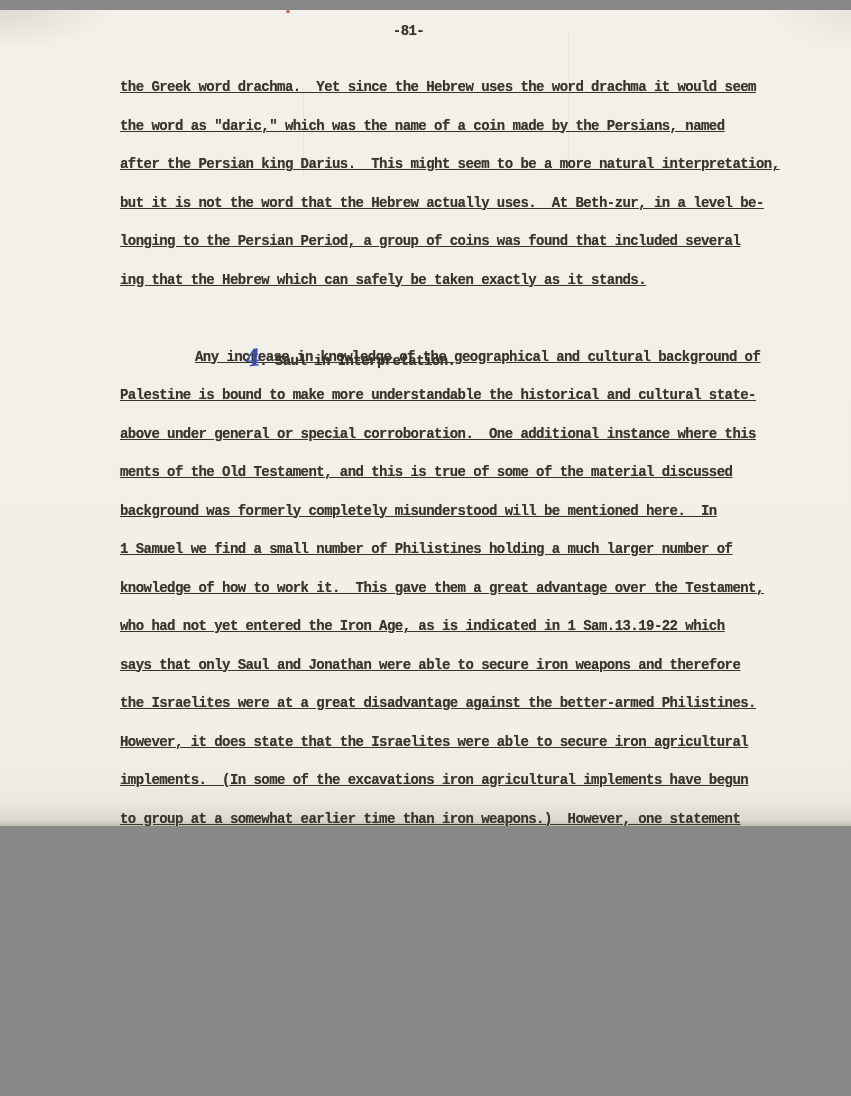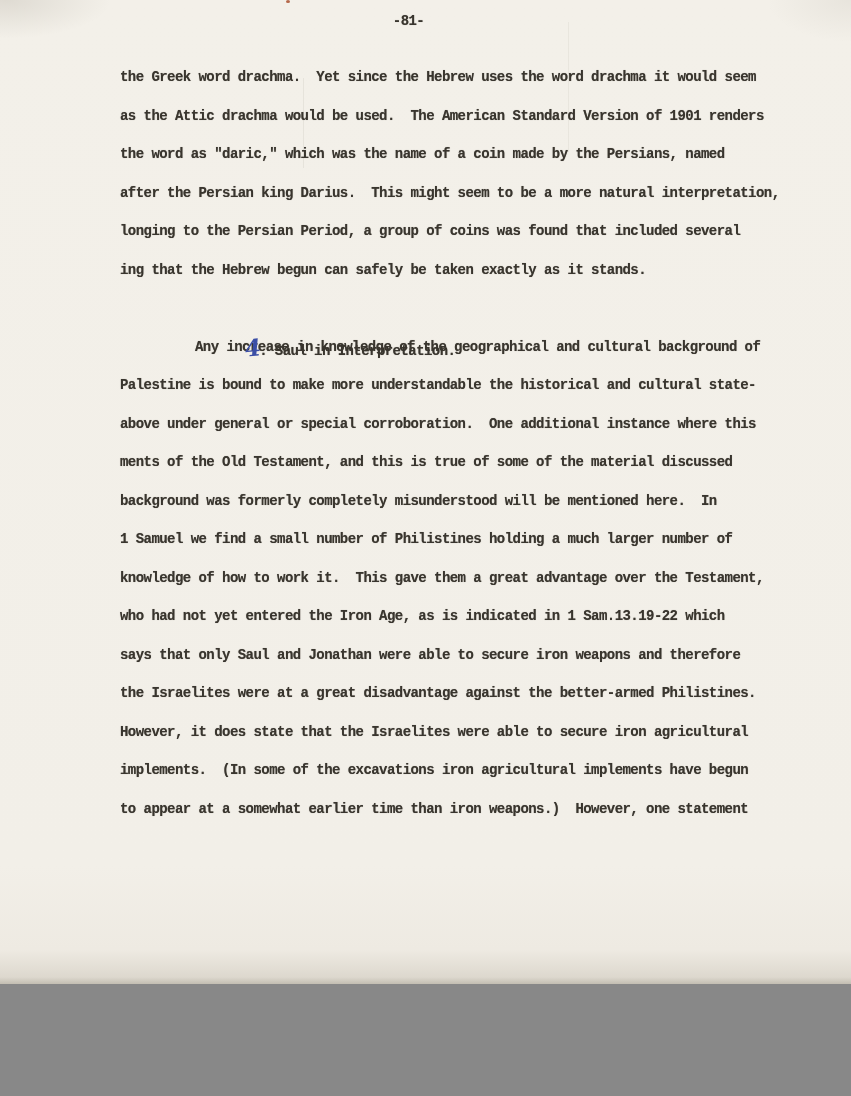--- a/index.html
+++ b/index.html
@@ -1,20 +1,20 @@
 <!DOCTYPE html>
 <html><head>
 <meta charset="utf-8">
 <style>
   html, body { margin: 0; padding: 0; background: #888; }
   .page {
     position: relative;
     width: 851px;
-    height: 984px;
-    margin: 0 auto;
+    height: 816px;
+    margin: 10px auto;
     overflow: hidden;
     background:
       radial-gradient(ellipse 150px 55px at 6px 0px, rgba(150,143,130,0.22), rgba(150,143,130,0) 70%),
       radial-gradient(ellipse 120px 60px at 851px 0px, rgba(150,143,130,0.12), rgba(150,143,130,0) 70%),
       linear-gradient(180deg, #f3f0e9 0%, #f2efe8 88%, #eeeae2 96.5%, #ddd8ce 99.3%, #c3beb2 100%);
     font-family: "Liberation Mono", monospace;
     color: #39352e;
   }
   .typed {
     font-size: 14px;
@@ -35,20 +35,21 @@
   .body-block {
     position: absolute;
     left: 120px;
     top: 58px;
     right: 40px;
   }
   .tline {
     height: 38.5px;
     line-height: 38.5px;
     white-space: pre;
+    text-decoration: underline;
   }
   .tline.indent { padding-left: 75px; }
   .heading-line {
     height: 38.5px;
     line-height: 38.5px;
     padding-left: 78px;
     white-space: pre;
   }
   .hand-number {
     font-family: "DejaVu Serif", serif;
@@ -99,41 +100,41 @@
   <div class="ink-speck"></div>
   <div class="crease-1"></div>
   <div class="crease-2"></div>
 
   <div class="page-number typed">-81-</div>
 
   <div class="body-block">
 
     <div id="para1">
         <div class="tline typed">the Greek word drachma.  Yet since the Hebrew uses the word drachma it would seem</div>
-        <div class="tline typed">as the Attic drachma would be used.  The American Standard Version of 1901 renders</div>
         <div class="tline typed">the word as "daric," which was the name of a coin made by the Persians, named</div>
         <div class="tline typed">after the Persian king Darius.  This might seem to be a more natural interpretation,</div>
+        <div class="tline typed">but it is not the word that the Hebrew actually uses.  At Beth-zur, in a level be-</div>
         <div class="tline typed">longing to the Persian Period, a group of coins was found that included several</div>
-        <div class="tline typed">ing that the Hebrew begun can safely be taken exactly as it stands.</div>
+        <div class="tline typed">ing that the Hebrew which can safely be taken exactly as it stands.</div>
       </div>
 
     <div class="heading-line typed">
       <span class="hand-number">4</span><span>. Saul in Interpretation.</span>
     </div>
 
     <div id="para2">
         <div class="tline typed indent">Any increase in knowledge of the geographical and cultural background of</div>
         <div class="tline typed">Palestine is bound to make more understandable the historical and cultural state-</div>
         <div class="tline typed">above under general or special corroboration.  One additional instance where this</div>
         <div class="tline typed">ments of the Old Testament, and this is true of some of the material discussed</div>
         <div class="tline typed">background was formerly completely misunderstood will be mentioned here.  In</div>
         <div class="tline typed">1 Samuel we find a small number of Philistines holding a much larger number of</div>
         <div class="tline typed">knowledge of how to work it.  This gave them a great advantage over the Testament,</div>
         <div class="tline typed">who had not yet entered the Iron Age, as is indicated in 1 Sam.13.19-22 which</div>
         <div class="tline typed">says that only Saul and Jonathan were able to secure iron weapons and therefore</div>
         <div class="tline typed">the Israelites were at a great disadvantage against the better-armed Philistines.</div>
         <div class="tline typed">However, it does state that the Israelites were able to secure iron agricultural</div>
         <div class="tline typed">implements.  (In some of the excavations iron agricultural implements have begun</div>
-        <div class="tline typed">to appear at a somewhat earlier time than iron weapons.)  However, one statement</div>
+        <div class="tline typed">to group at a somewhat earlier time than iron weapons.)  However, one statement</div>
       </div>
 
   </div>
 </div>
 
 </body></html>

